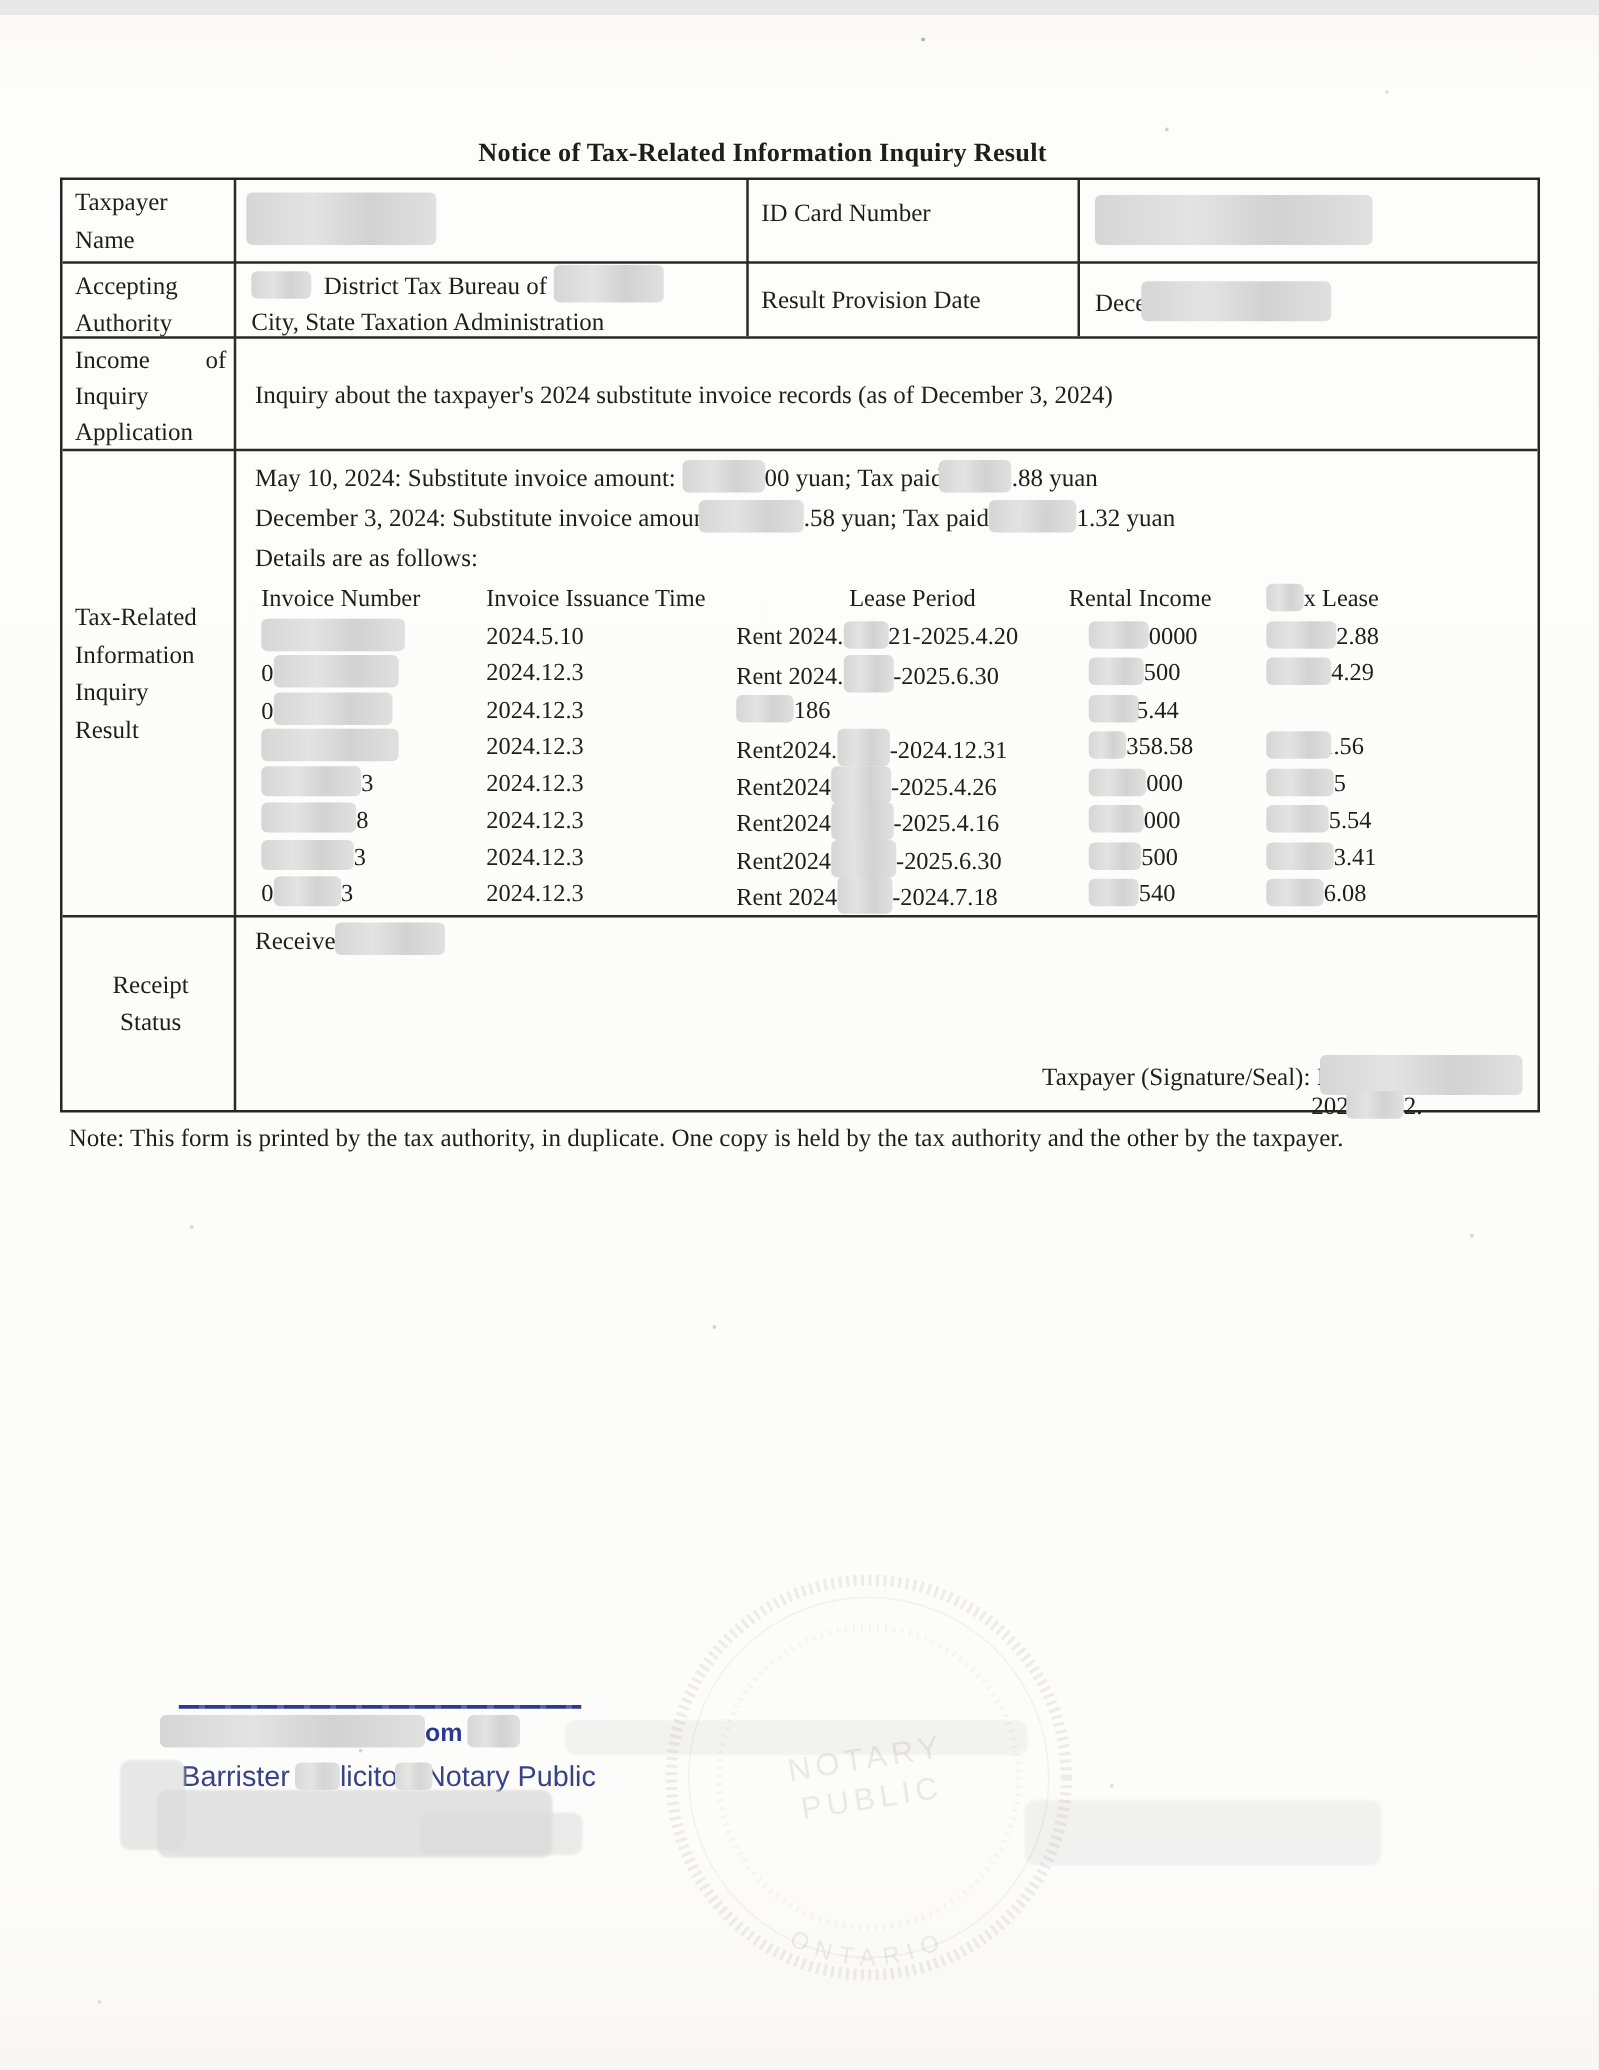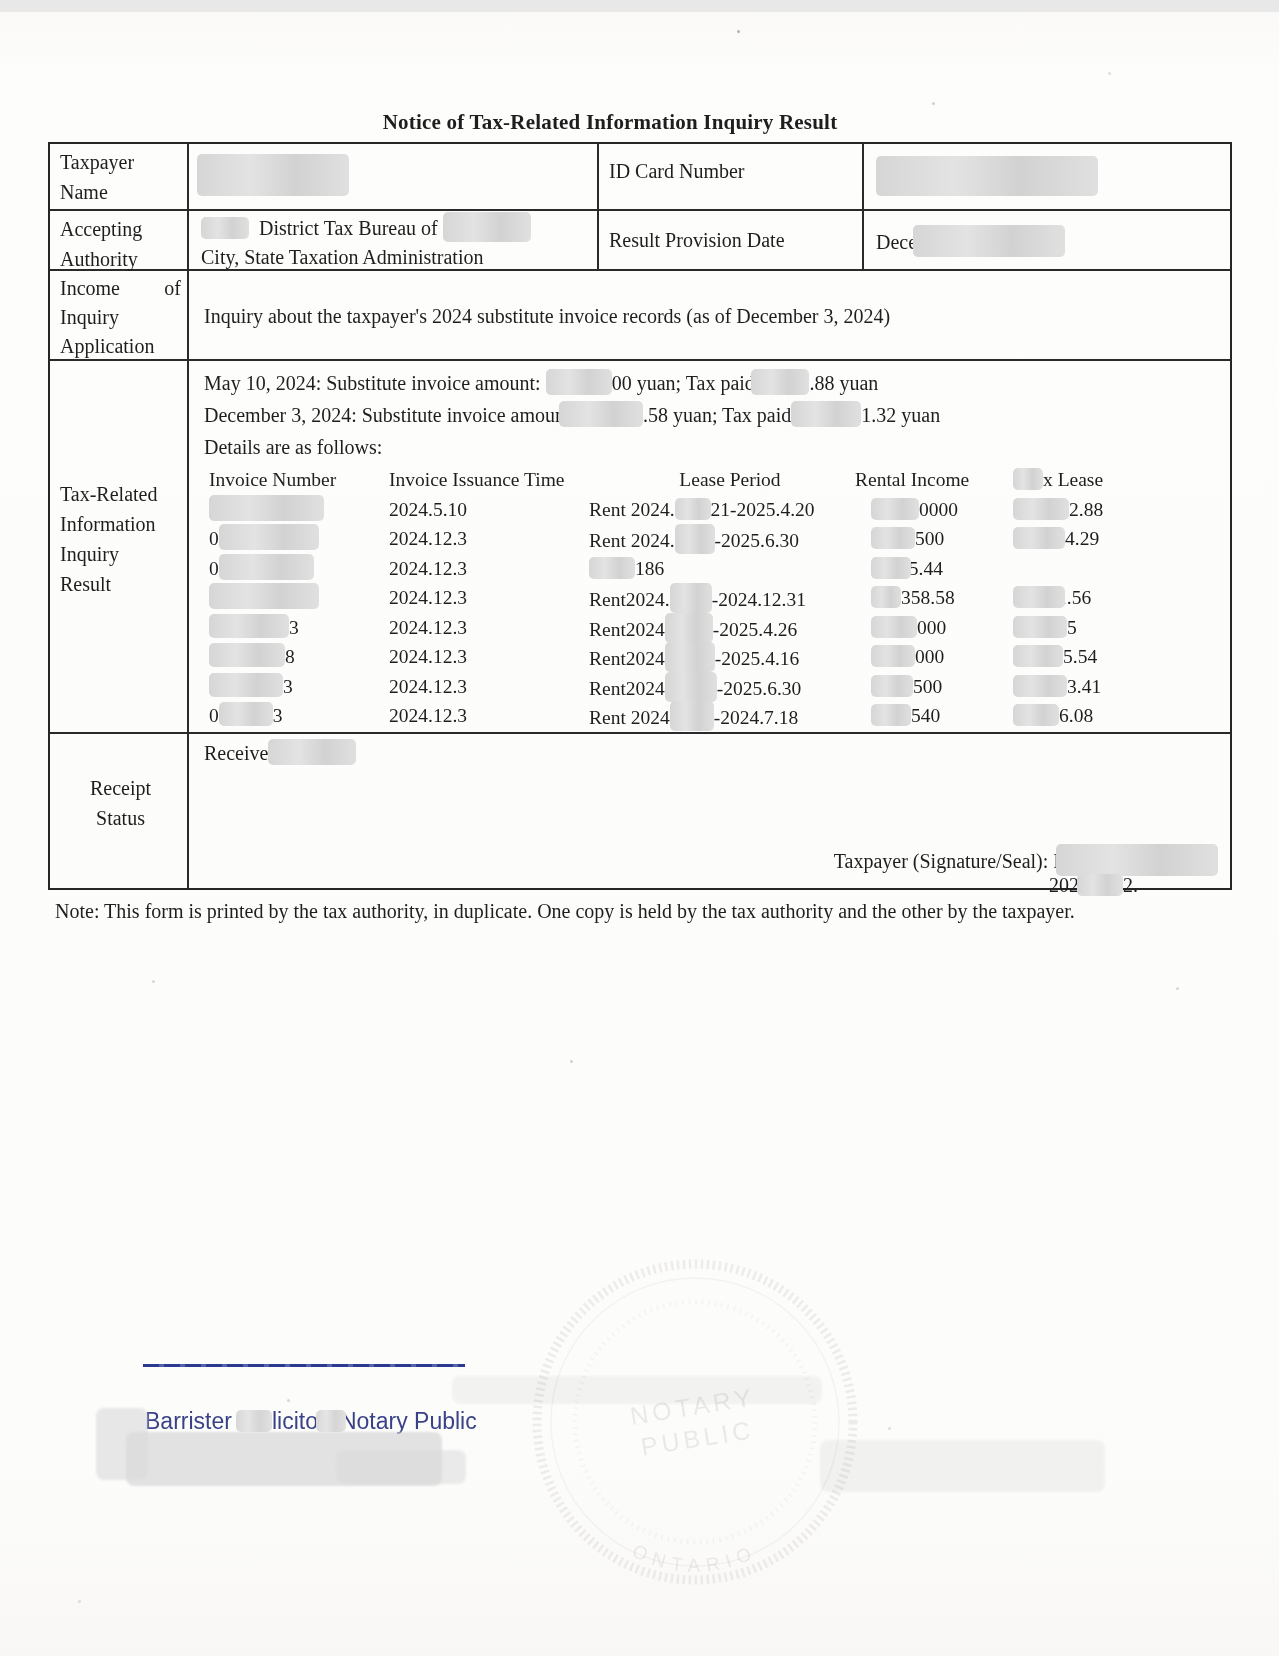--- a/index.html
+++ b/index.html
@@ -182,20 +182,21 @@
     <div class="cell receiptcell">
       <div><span class="frag">Received</span><span class="rb" style="width: 88px; height: 26px; vertical-align: -5px; margin-left: -10px;"></span></div>
       <div class="sigline"><span class="frag">Taxpayer (Signature/Seal): </span><span class="frag">I</span><span class="rb" style="width: 162px; height: 32px; vertical-align: -8px; margin-left: -4px;"></span></div>
       <div class="sigdate"><span class="frag">202</span><span class="rb" style="width: 46px; margin-left: -2px;"></span><span class="frag">2.</span></div>
     </div>
   </div>
 
   <div class="note">Note: This form is printed by the tax authority, in duplicate. One copy is held by the tax authority and the other by the taxpayer.</div>
 
   <div class="blueline"></div>
+  <div class="weblink"><span class="rb" style="width: 212px; height: 26px; vertical-align: -5px;"></span><span class="frag">om</span><span class="rb" style="width: 42px; height: 26px; vertical-align: -5px; margin-left: 4px;"></span></div>
   <div class="legal"><span class="frag">Barrister</span><span class="rb" style="width: 36px; margin-left: 4px;"></span><span class="frag">licito</span><span class="rb" style="width: 30px; margin-left: -2px;"></span><span class="frag" style="margin-left: -6px;">Notary Public</span></div>
 
   <div class="redmass" style="left:96px;top:1396px;width:52px;height:72px;opacity:.6;"></div>
   <div class="redmass" style="left:126px;top:1420px;width:316px;height:54px;opacity:.75;"></div>
   <div class="redmass" style="left:336px;top:1438px;width:130px;height:34px;opacity:.5;"></div>
   <div class="redmass" style="left:452px;top:1364px;width:370px;height:28px;opacity:.28;"></div>
   <div class="redmass" style="left:820px;top:1428px;width:285px;height:52px;opacity:.3;"></div>
 
   <svg class="seal" width="350" height="350" viewBox="0 0 350 350">
     <circle cx="175" cy="175" r="158" fill="none" stroke="rgba(95,80,62,0.09)" stroke-width="9" stroke-dasharray="2.5,3.5"></circle>

